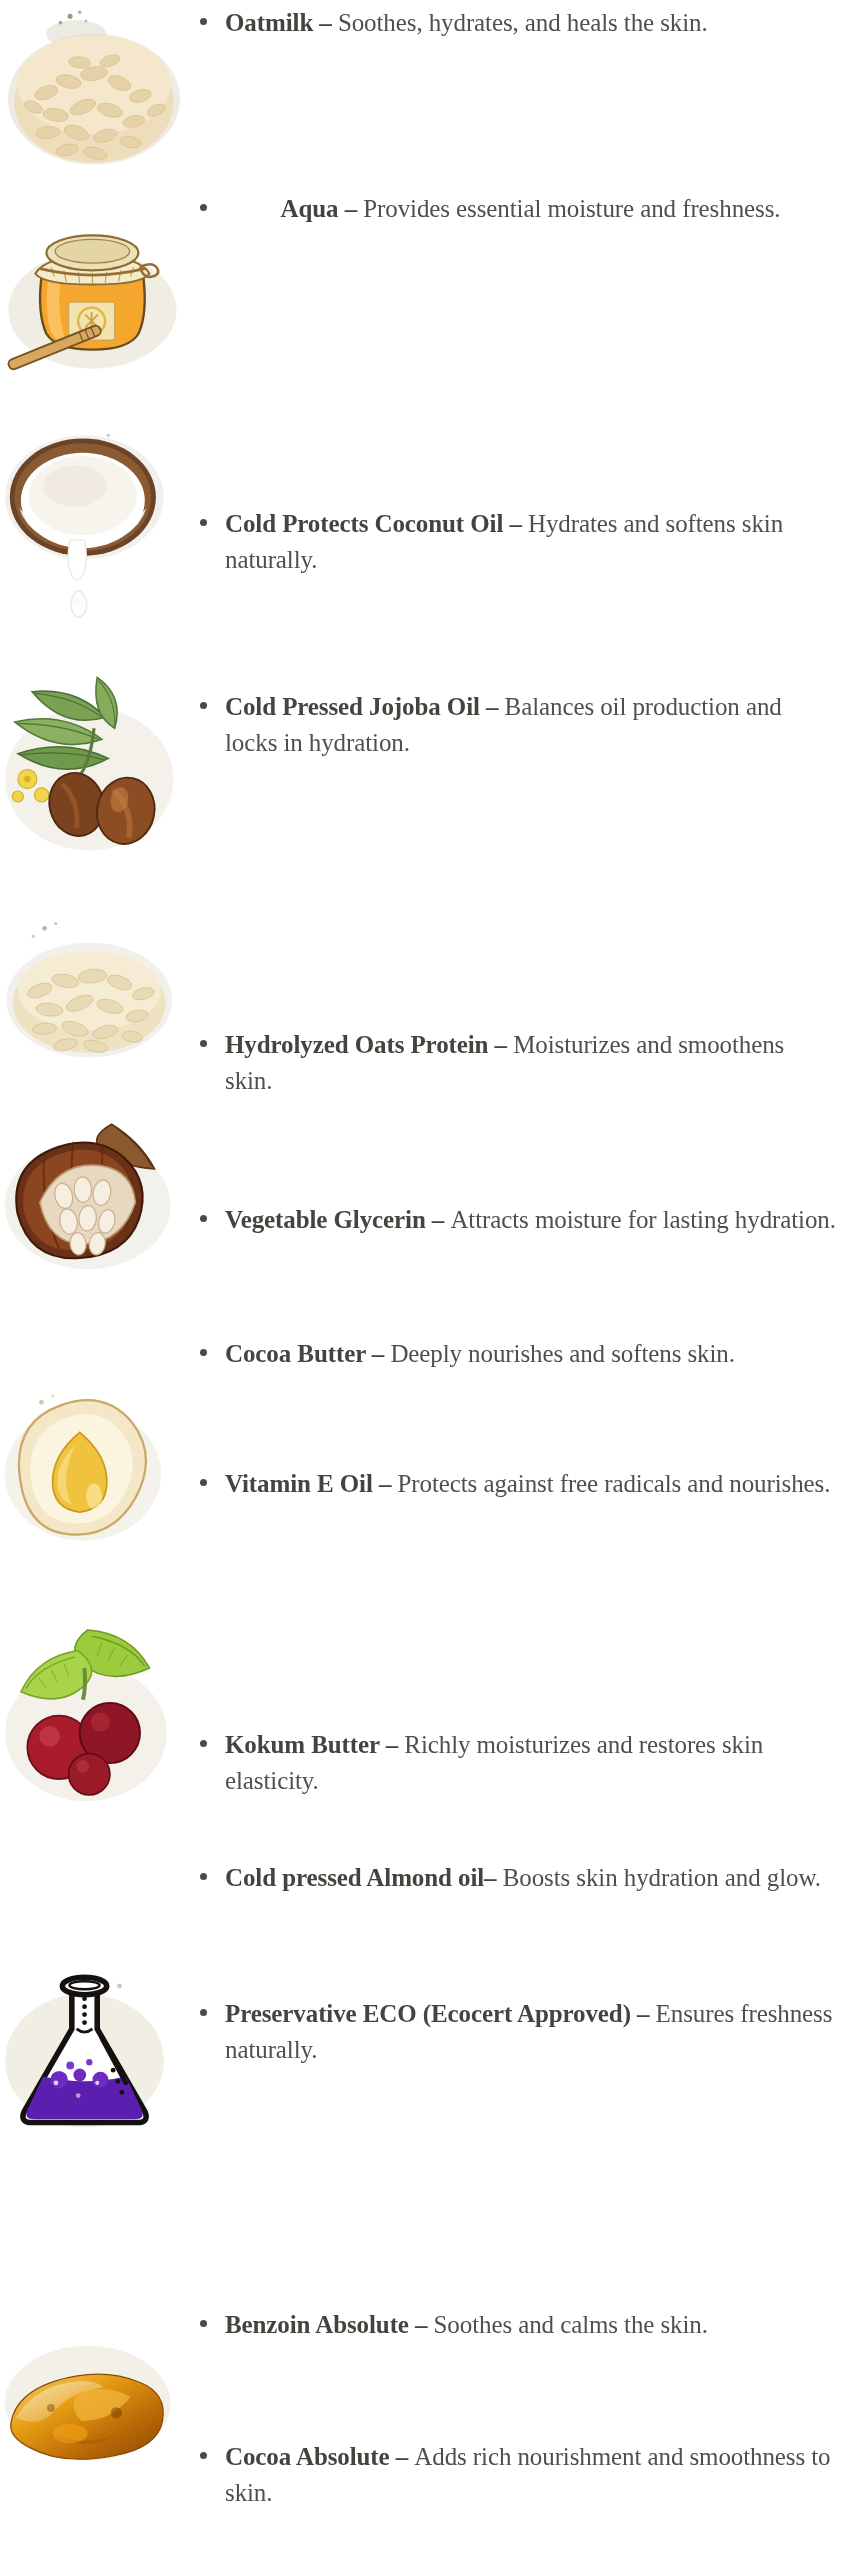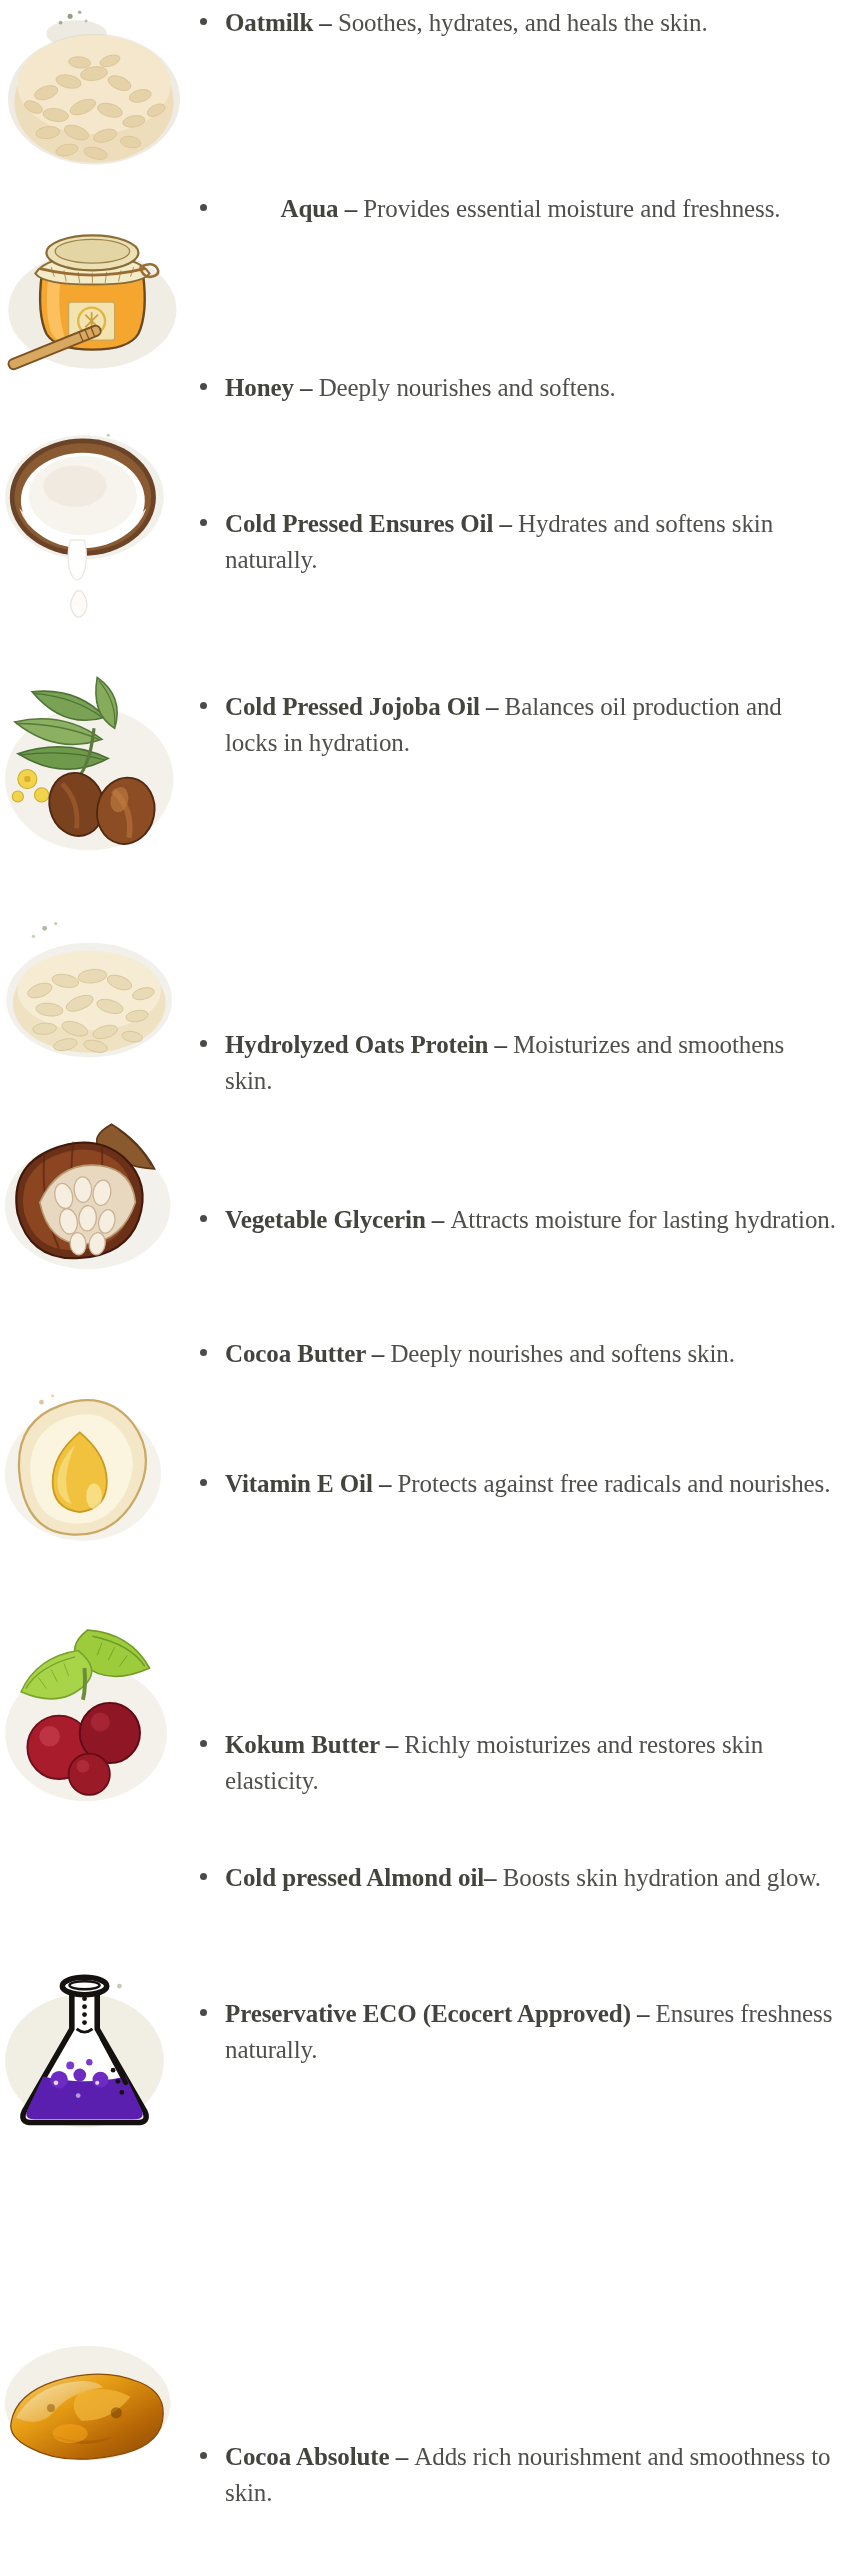--- a/index.html
+++ b/index.html
@@ -358,28 +358,24 @@
   <li class="ingredient-item" style="top:4.8px;">
     <span class="bullet-marker"></span>
     <span class="ing-name">Oatmilk</span><span class="ing-name"> – </span><span class="ing-desc">Soothes, hydrates, and heals the skin.</span>
   </li>
 
   <li class="ingredient-item" style="top:191px;text-align:center;">
     <span class="bullet-marker"></span>
     <span class="ing-name">Aqua</span><span class="ing-name"> – </span><span class="ing-desc">Provides essential moisture and freshness.</span>
   </li>
 
-  <li class="ingredient-item" style="top:370px;">
-    <span class="bullet-marker"></span>
-    <span class="ing-name">Honey</span><span class="ing-name"> – </span><span class="ing-desc">Deeply nourishes and softens.</span>
-  </li>
 
   <li class="ingredient-item" style="top:506px;">
     <span class="bullet-marker"></span>
-    <span class="ing-name">Cold Pressed Ensures Oil</span><span class="ing-name"> – </span><span class="ing-desc">Hydrates and softens skin naturally.</span>
+    <span class="ing-name">Cold Protects Coconut Oil</span><span class="ing-name"> – </span><span class="ing-desc">Hydrates and softens skin naturally.</span>
   </li>
 
   <li class="ingredient-item" style="top:689px;">
     <span class="bullet-marker"></span>
     <span class="ing-name">Cold Pressed Jojoba Oil</span><span class="ing-name"> – </span><span class="ing-desc">Balances oil production and locks in hydration.</span>
   </li>
 
 
   <li class="ingredient-item" style="top:1027px;">
     <span class="bullet-marker"></span>
@@ -411,20 +407,24 @@
     <span class="bullet-marker"></span>
     <span class="ing-name">Cold pressed Almond oil</span><span class="ing-name">– </span><span class="ing-desc">Boosts skin hydration and glow.</span>
   </li>
 
   <li class="ingredient-item" style="top:1996px;">
     <span class="bullet-marker"></span>
     <span class="ing-name">Preservative ECO (Ecocert Approved)</span><span class="ing-name"> – </span><span class="ing-desc">Ensures freshness naturally.</span>
   </li>
 
 
+  <li class="ingredient-item" style="top:2307px;">
+    <span class="bullet-marker"></span>
+    <span class="ing-name">Benzoin Absolute</span><span class="ing-name"> – </span><span class="ing-desc">Soothes and calms the skin.</span>
+  </li>
 
   <li class="ingredient-item" style="top:2439px;">
     <span class="bullet-marker"></span>
     <span class="ing-name">Cocoa Absolute</span><span class="ing-name"> – </span><span class="ing-desc">Adds rich nourishment and smoothness to skin.</span>
   </li>
 
 </ul>
 
 
 </body></html>

